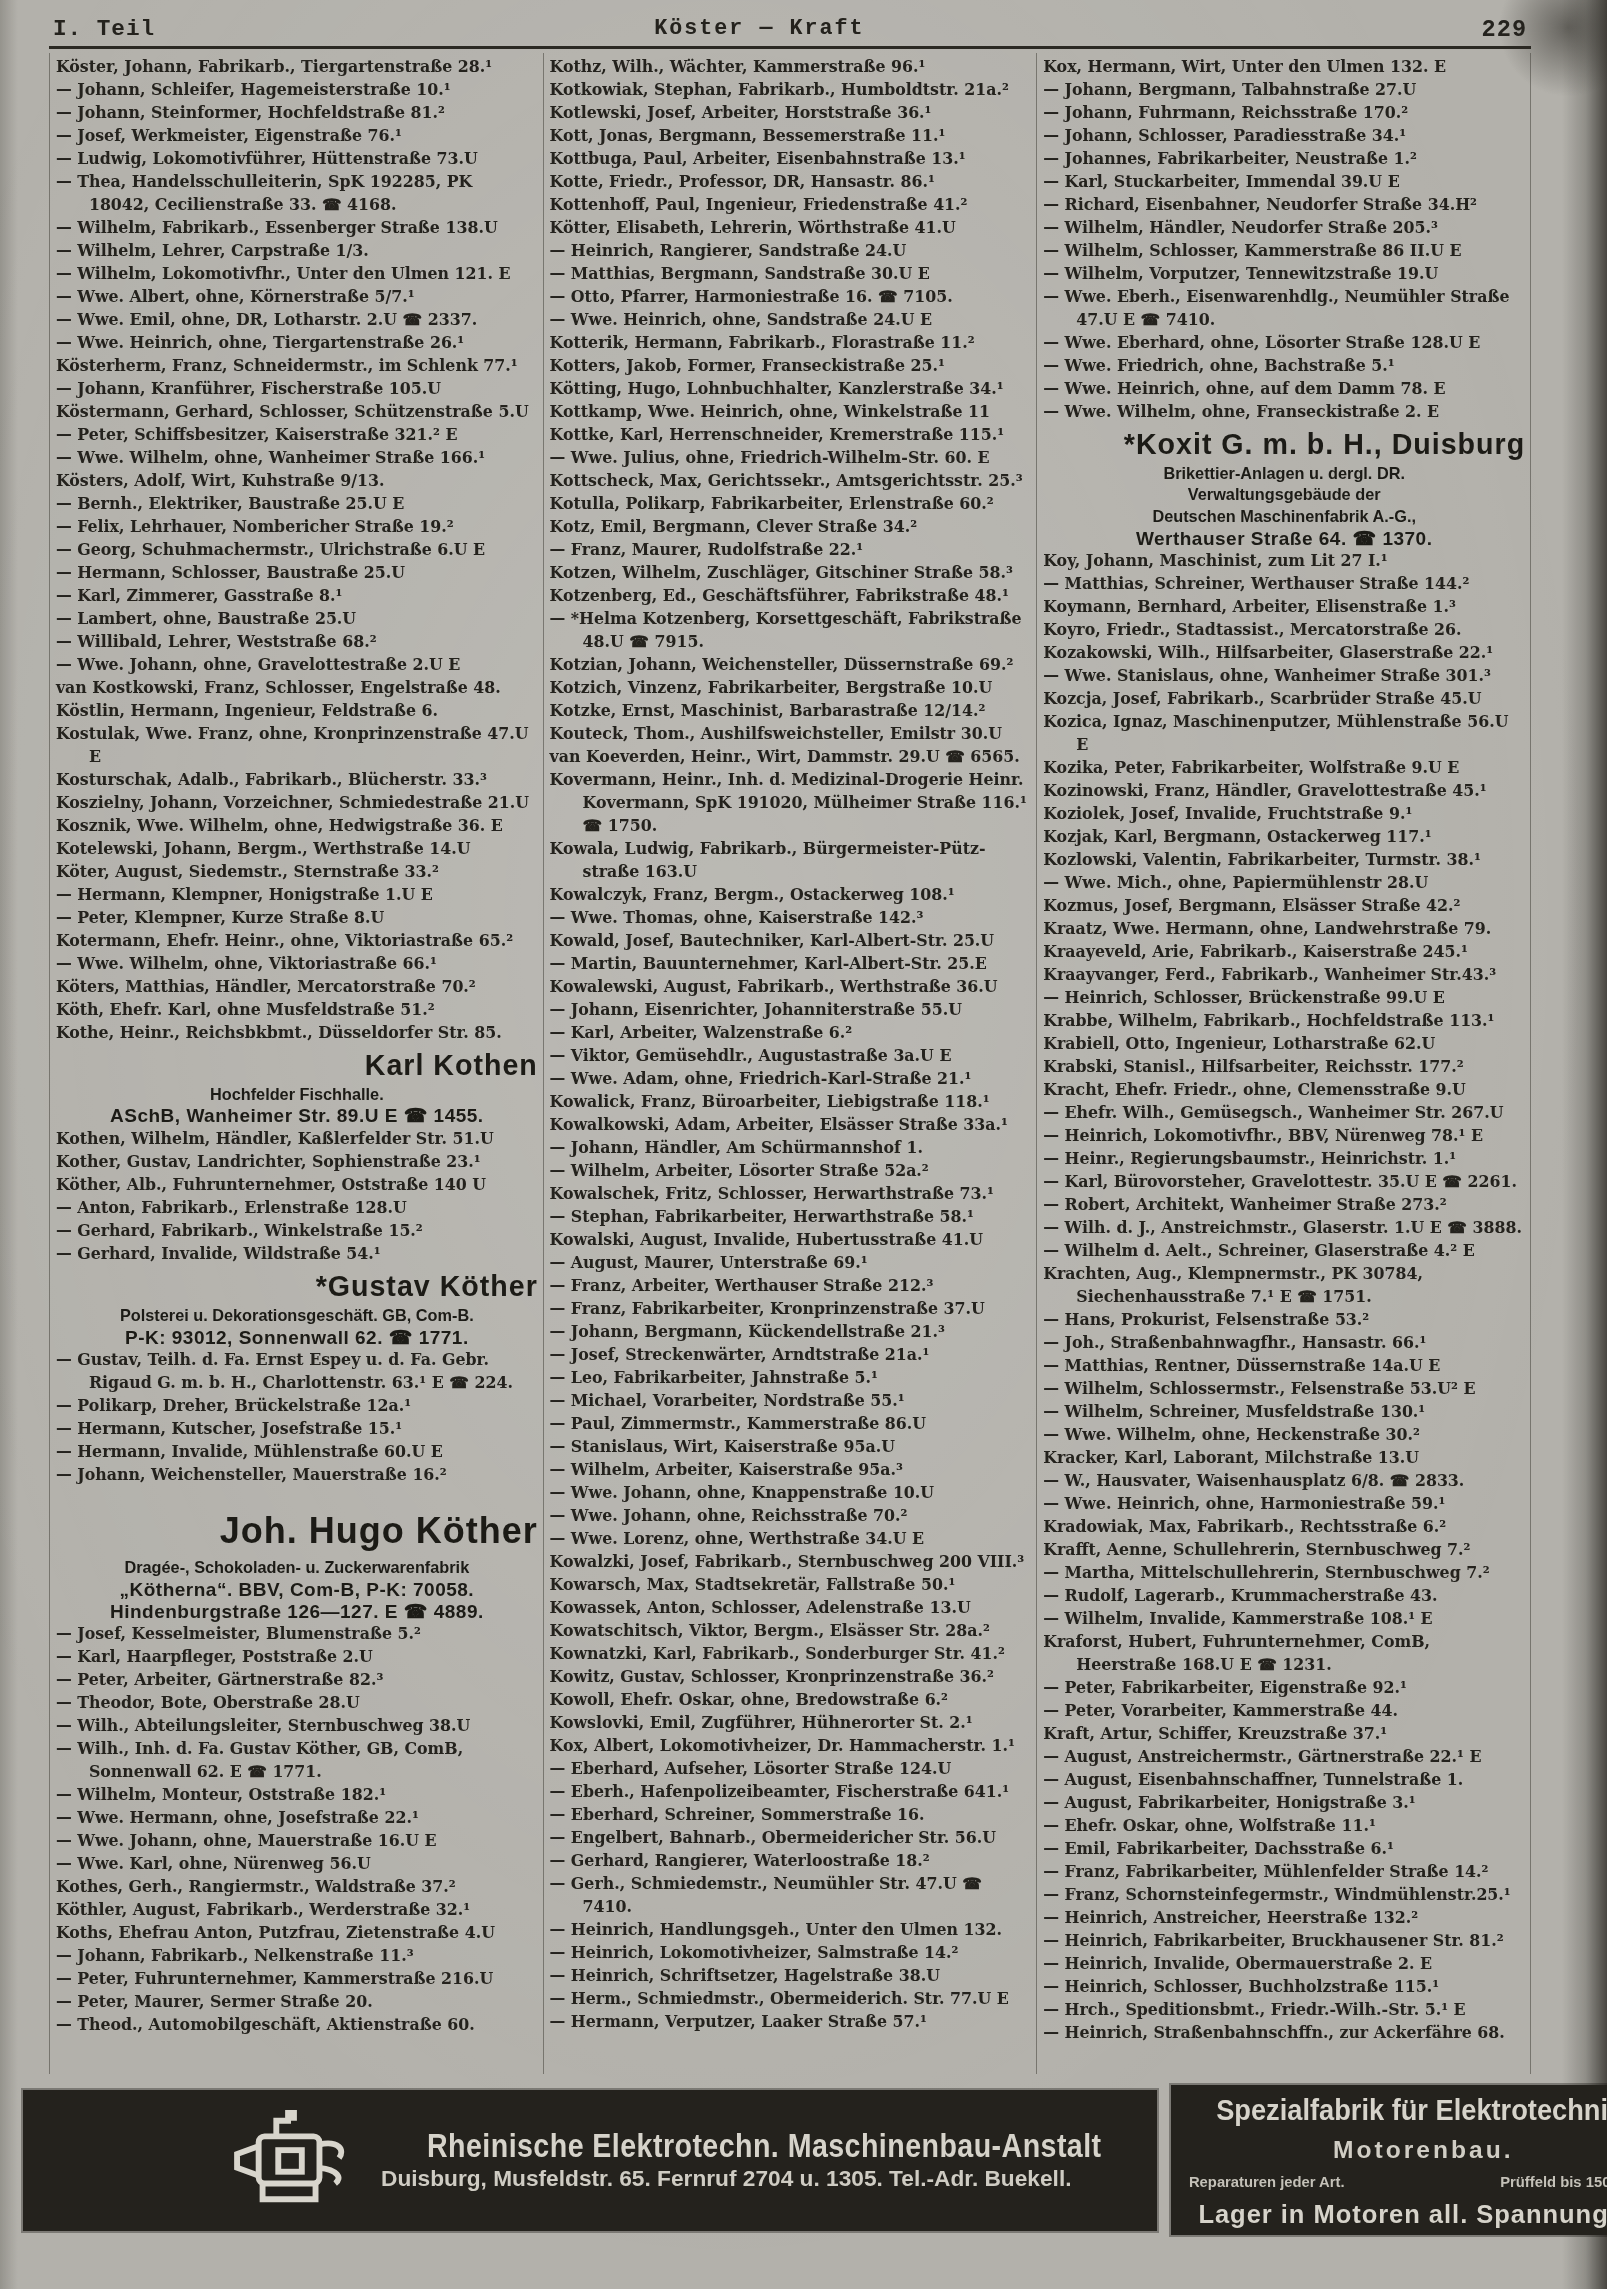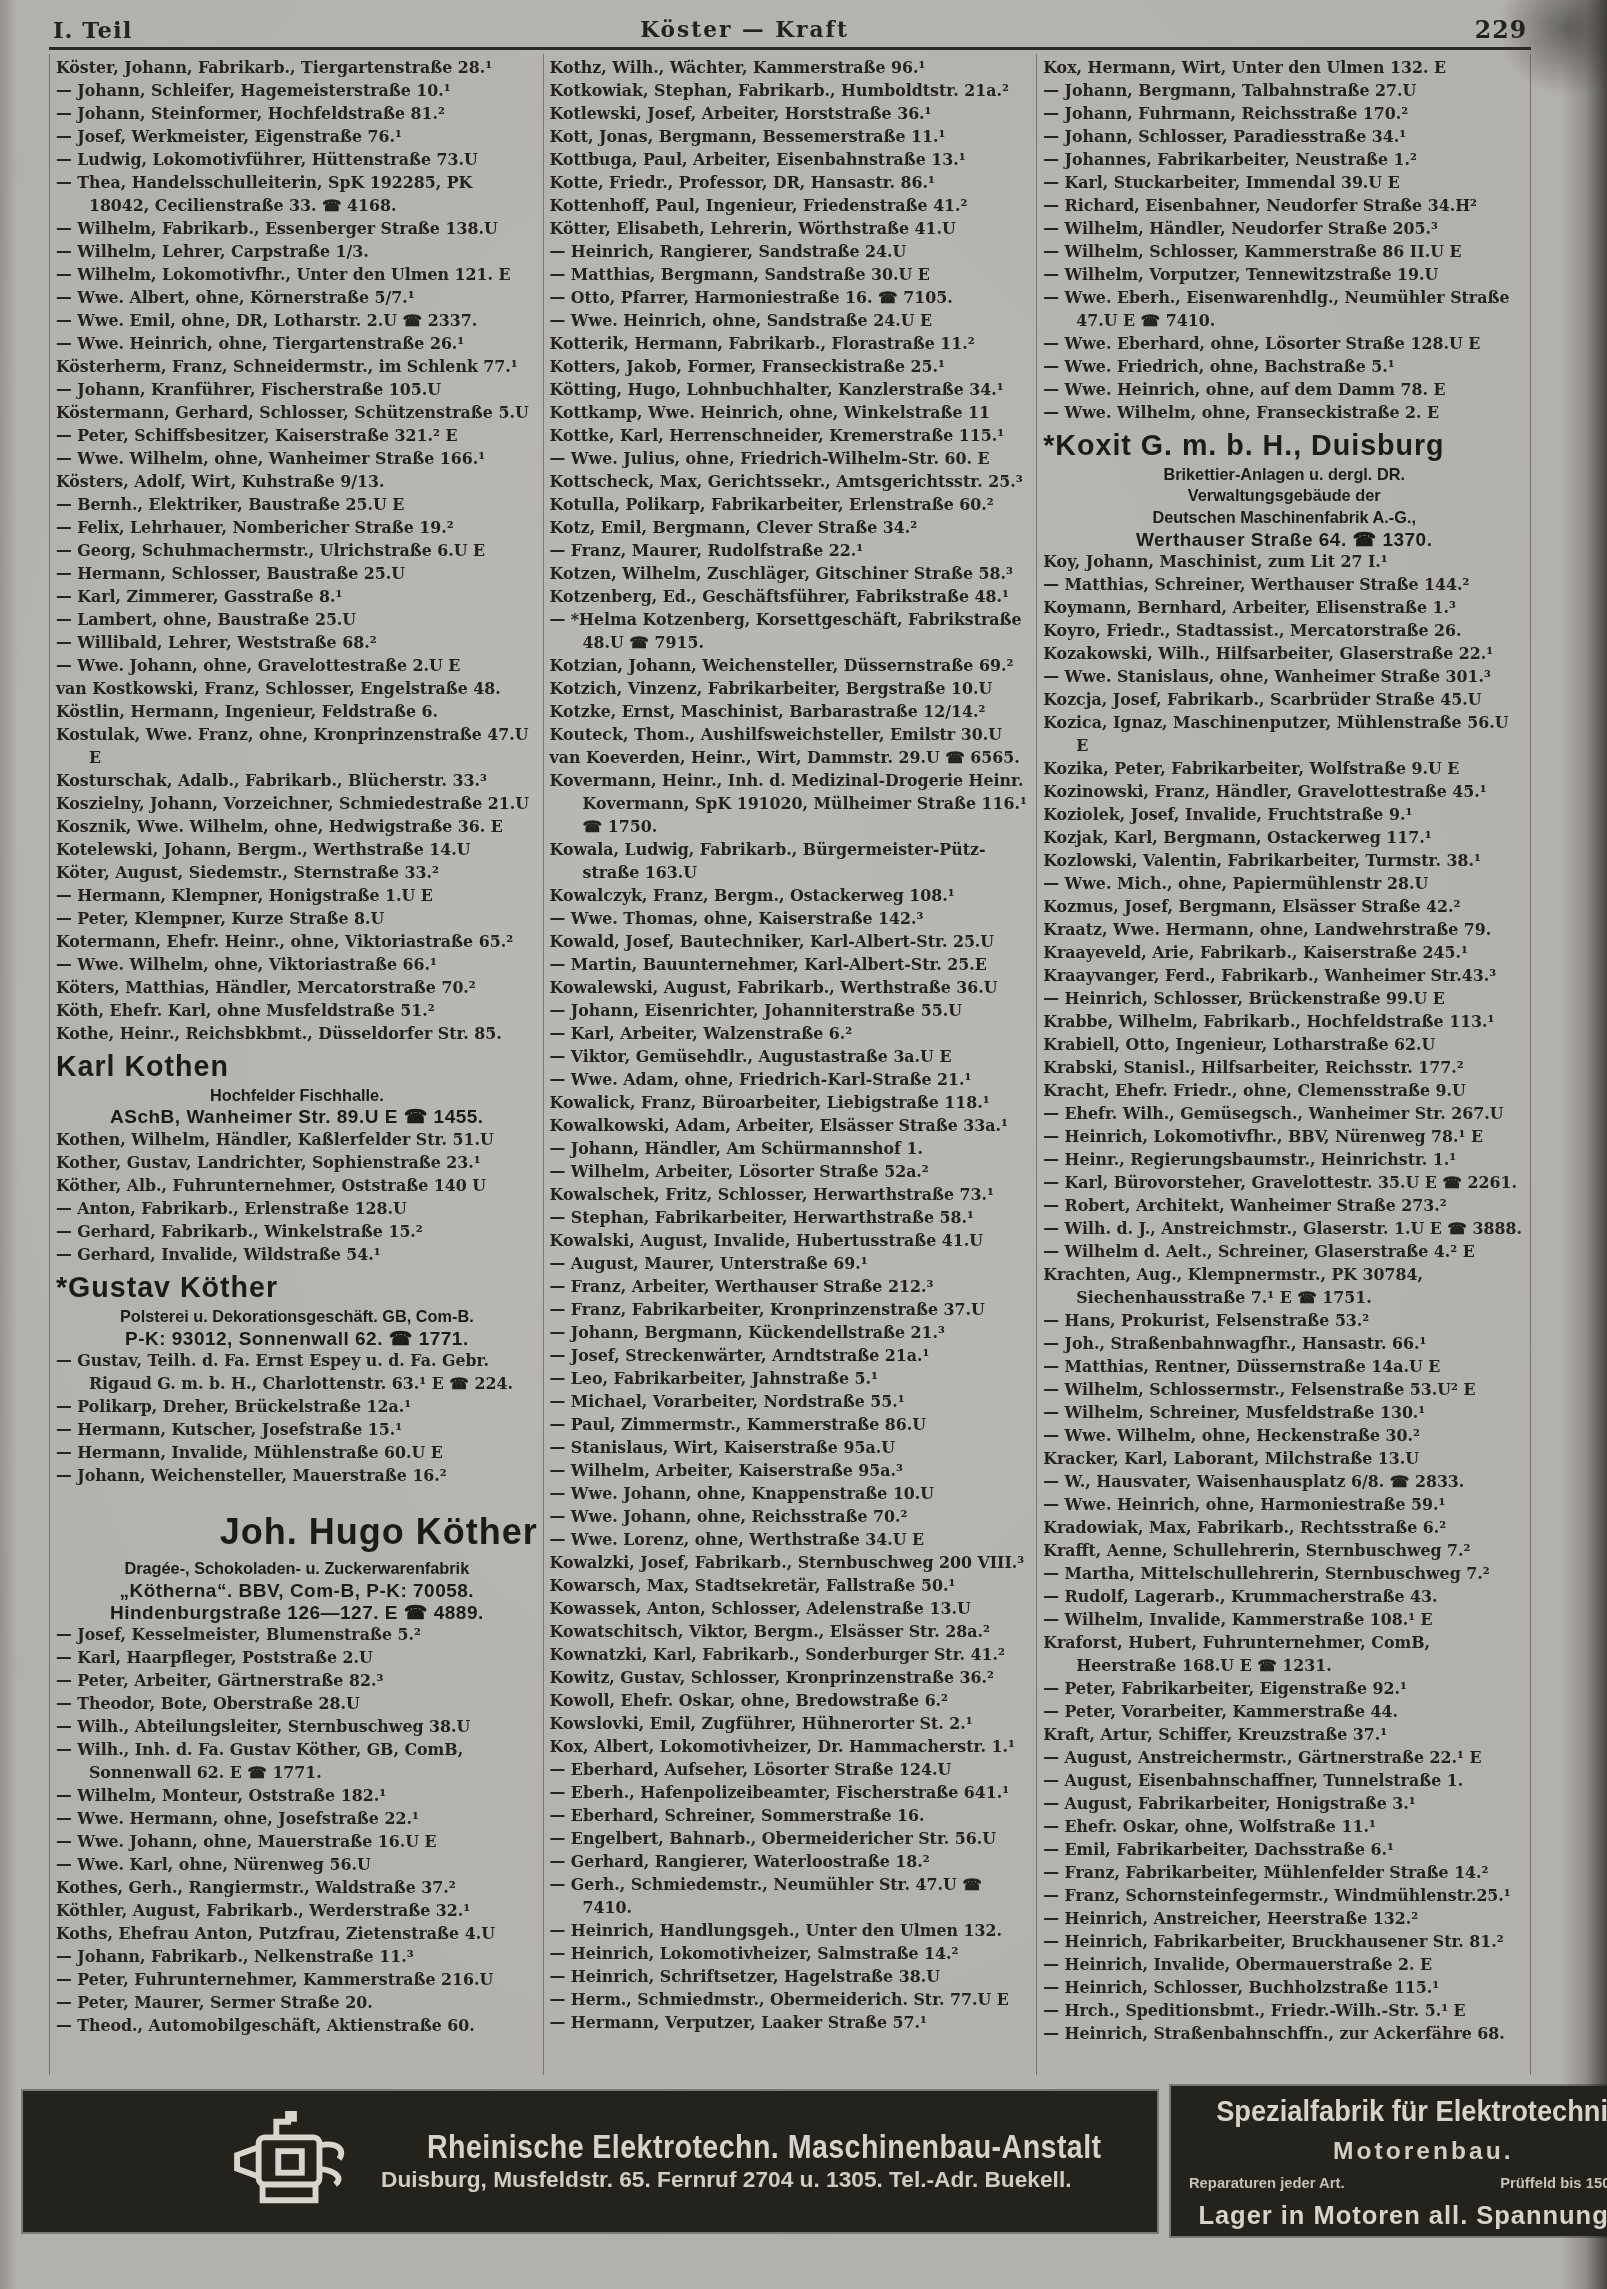--- a/index.html
+++ b/index.html
@@ -11,38 +11,38 @@
       linear-gradient(to right, rgba(60,58,52,.25) 0, rgba(60,58,52,0) 17.7px),
       linear-gradient(to left, rgba(42,40,35,.78) 0, rgba(42,40,35,.25) 21.7px, rgba(42,40,35,0) 45px),
       #b3b1ab;
     font-family:"DejaVu Serif", serif;
     color:#24221d;
     position:relative;overflow:hidden;
     -webkit-font-smoothing:antialiased;
   }
   .sheet{padding:15.8px 77px 0 49px;position:relative;}
   
-  .hdr{display:flex;justify-content:space-between;align-items:center;font-weight:bold;padding:0 3.9px;}
+  .hdr{display:flex;justify-content:space-between;align-items:flex-start;font-weight:bold;padding:0 3.9px;font-family:Liberation Mono, monospace;}
   .hdr .part{font-size:22.7px;letter-spacing:1px;}
   .hdr .title{font-size:21.7px;position:relative;left:-59px;letter-spacing:2px;}
   .hdr .pageno{font-size:23.6px;letter-spacing:1px;}
   .hdr-rule{border-bottom:3.9px solid #2b2923;margin-top:3px;}
   
   .cols{display:flex;height:2021px;overflow:hidden;margin-top:3.9px;position:relative;
         border-left:1px solid rgba(70,68,60,.55);border-right:1px solid rgba(70,68,60,.55);}
   .cols:after{content:"";position:absolute;right:-13.8px;top:0;bottom:0;width:7.9px;
         background:repeating-linear-gradient(to bottom, rgba(0,0,0,0) 0 37px, rgba(70,68,60,.6) 37px 39px);}
   .col{flex:1 1 0;overflow:hidden;padding:2px 4.9px 0 5.9px;}
   .col + .col{border-left:1px solid rgba(70,68,60,.55);}
   .it{margin:0;font-size:15.8px;line-height:23px;font-weight:bold;}
   .it.n{padding-left:33px;text-indent:-33px;}
   .it.d{padding-left:33px;text-indent:-33px;}
   .it.h0,.it.h1,.it.h2,.it.b{font-family:"Liberation Sans", sans-serif;color:#1c1b16;}
   .it.h0{font-size:36px;line-height:49px;text-align:right;letter-spacing:1px;margin:20px 0 2px 0;}
-  .it.h1{font-size:28.6px;line-height:35px;text-align:left;letter-spacing:1px;margin:3.9px 0 1px 0;}
+  .it.h1{font-size:28.6px;line-height:35px;text-align:right;letter-spacing:1px;margin:3.9px 0 1px 0;}
   .it.h2{font-size:16.3px;line-height:21.7px;text-align:center;}
   .it.b{font-size:19px;line-height:21.7px;text-align:center;letter-spacing:0.5px;}
   
   .adrow{display:flex;gap:13.8px;margin:11.8px 2px 0 -25.6px;align-items:center;}
   .adblock{background:#24221d;color:#cfccc3;box-shadow:0 0 0 2px rgba(20,18,14,.35);}
   .ad-left{flex:1 1 auto;height:130px;display:flex;align-items:center;padding:5.9px 9.9px 5.9px 39px;}
   .ad-right{width:540px;height:150px;padding:7.9px 17.7px 5.9px 17.7px;box-sizing:border-box;
             display:flex;flex-direction:column;justify-content:space-between;}
   .motor{flex:0 0 auto;margin:0 25.6px 0 167px;}
   .ad-left-text{flex:1 1 auto;}

